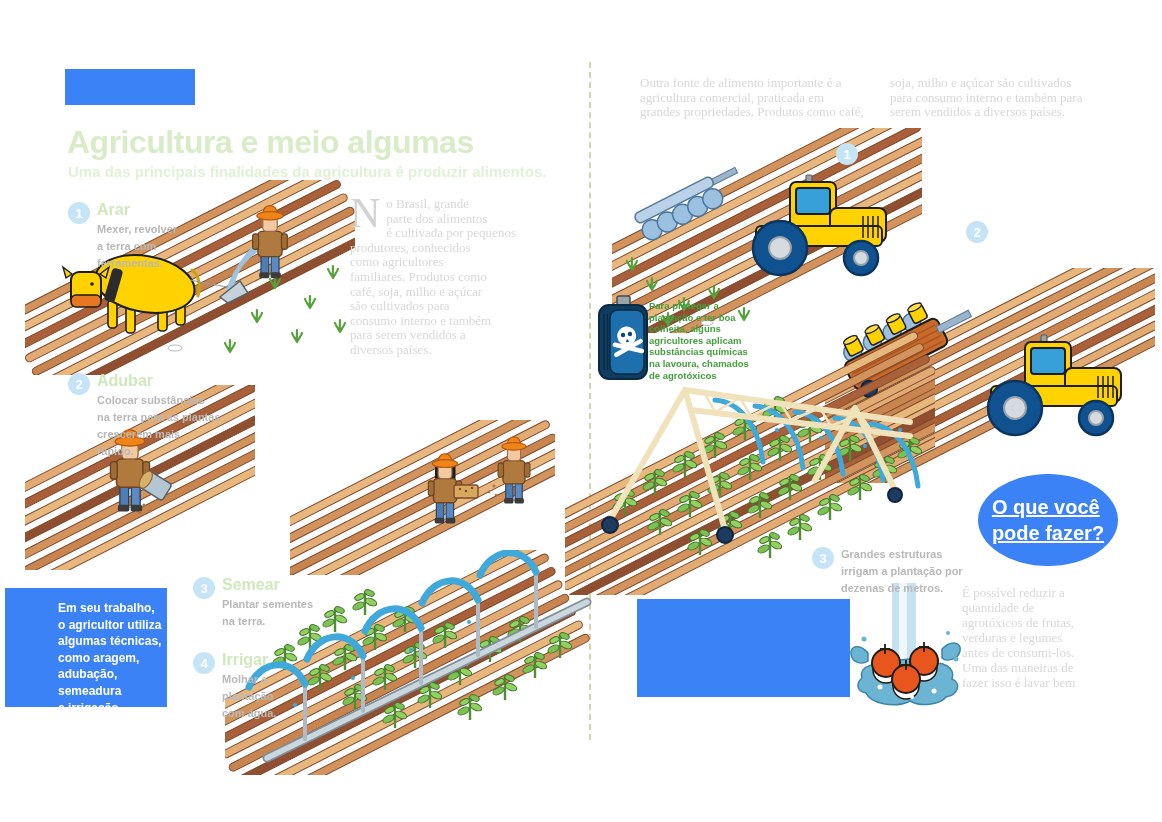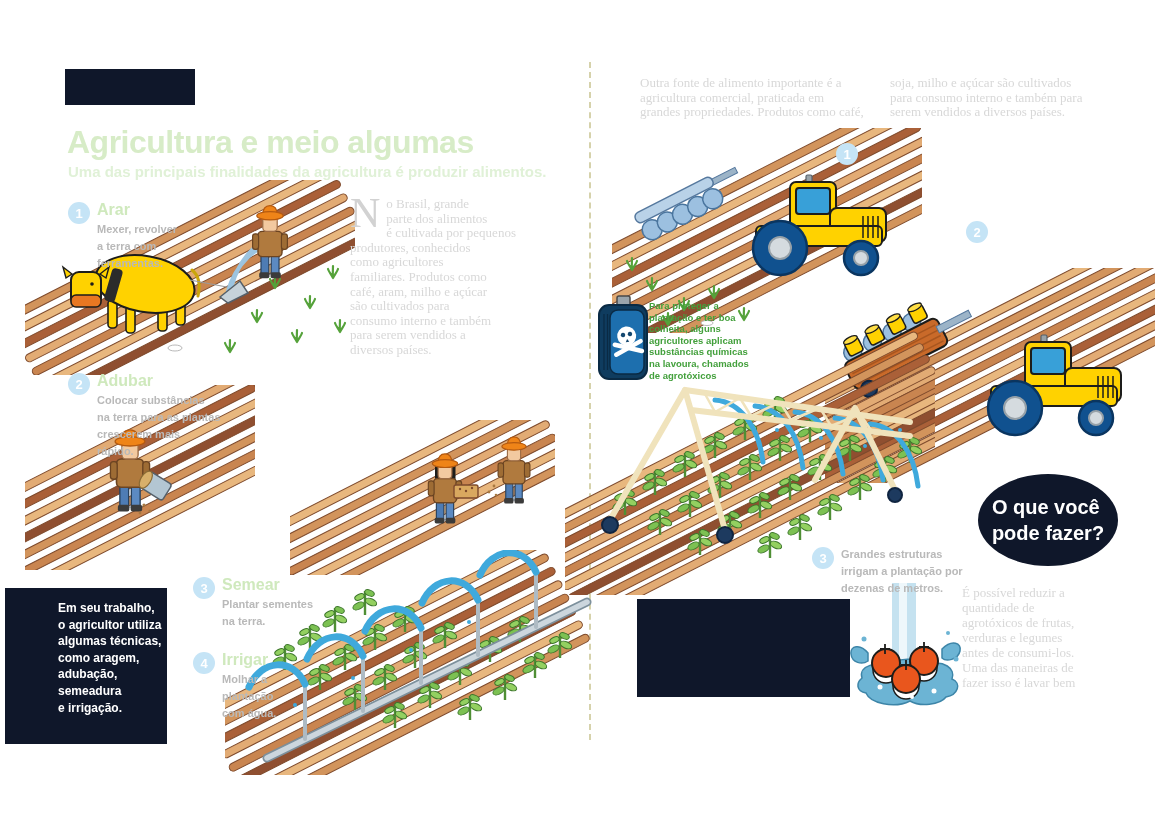--- a/index.html
+++ b/index.html
@@ -1,34 +1,34 @@
 <!DOCTYPE html>
 <html><head>
 <meta charset="utf-8">
 <style>
   html,body{margin:0;padding:0;}
   body{width:1162px;height:822px;position:relative;background:#ffffff;overflow:hidden;
        font-family:"Liberation Sans",sans-serif;}
   .abs{position:absolute;}
   .prel{white-space:pre-line;}
-  .khaki{background:#0f172a;}
+  .khaki{background:#3b82f6;text-decoration:underline;}
   .page-title{left:67px;top:124px;font-size:32px;font-weight:bold;color:#d7ecc7;letter-spacing:-0.5px;z-index:3;}
   .page-subtitle{left:68px;top:163px;font-size:15px;font-weight:bold;color:#e0f1d7;z-index:3;}
   .block-topleft{left:65px;top:69px;width:130px;height:36px;}
   .block-bottom{left:637px;top:599px;width:213px;height:98px;}
   .step{z-index:4;}
   .num{position:absolute;left:0;top:1px;width:22px;height:22px;border-radius:50%;
        background:#c5e4f6;color:#ffffff;font-weight:bold;font-size:13px;
        display:flex;align-items:center;justify-content:center;}
   .stitle{margin-left:29px;font-size:16px;font-weight:bold;color:#cfe9bd;line-height:18px;}
   .sdesc{margin-left:29px;font-size:11px;font-weight:bold;color:#b9b9b9;line-height:17px;margin-top:2px;}
   .serif{font-family:"Liberation Serif",serif;font-size:13px;line-height:14.6px;color:#d8d8d8;z-index:3;}
   .dropcap{float:left;font-family:"Liberation Serif",serif;font-size:42px;line-height:30px;
            color:#d2d2d2;margin:1px 6px 0 0;}
-  .tech-box{left:5px;top:588px;width:162px;height:156px;z-index:2;}
+  .tech-box{left:5px;top:588px;width:162px;height:119px;z-index:2;}
   .tech-text{position:absolute;left:53px;top:12px;font-size:12px;font-weight:bold;color:#ffffff;line-height:16.6px;}
   .divider{left:589px;top:62px;height:678px;width:0;border-left:2px dashed #d6d2ab;z-index:1;}
   .pest-note{left:649px;top:300px;width:112px;font-size:9.5px;font-weight:bold;color:#43a03c;line-height:11.6px;z-index:5;}
   .bubble{left:978px;top:474px;width:140px;height:92px;border-radius:50%;z-index:4;
           display:flex;align-items:center;justify-content:center;text-align:left;
           font-size:20px;font-weight:bold;color:#ffffff;line-height:26px;}
   .scene{z-index:2;}
 </style>
 </head>
 <body>
@@ -449,21 +449,21 @@
 com água.</div>
 </div>
 
 <div class="abs serif" style="left:350px;top:197px;width:175px">
   <span class="dropcap">N</span><span class="prel">o Brasil, grande
 parte dos alimentos
 é cultivada por pequenos
 produtores, conhecidos
 como agricultores
 familiares. Produtos como
-café, aram, milho e açúcar
+café, soja, milho e açúcar
 são cultivados para
 consumo interno e também
 para serem vendidos a
 diversos países.</span>
 </div>
 
 <div class="abs khaki tech-box">
   <div class="tech-text prel">Em seu trabalho,
 o agricultor utiliza
 algumas técnicas,

